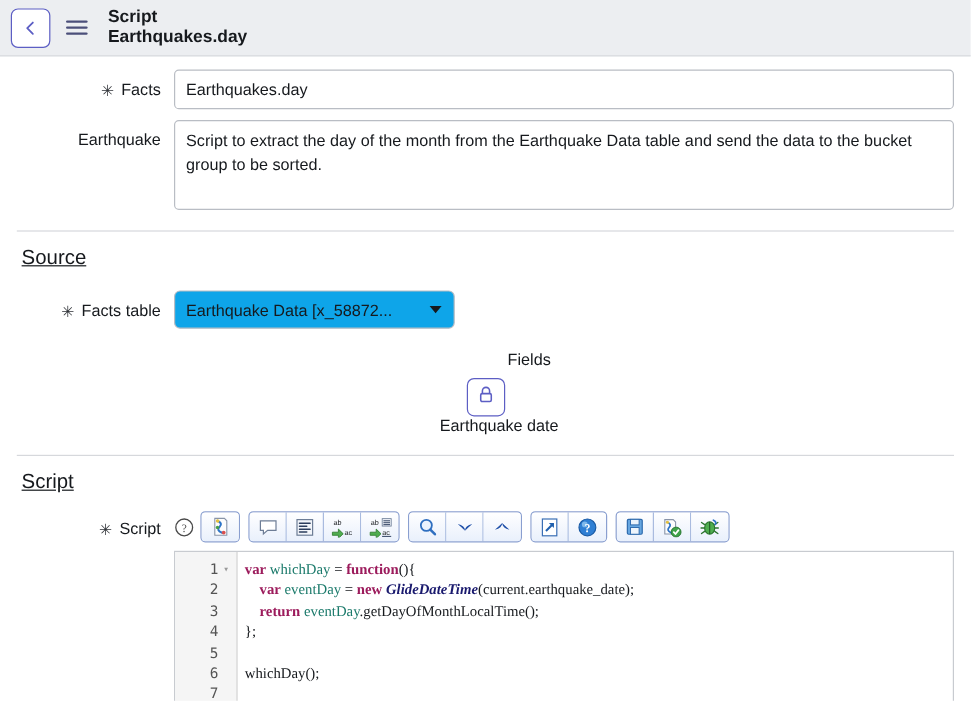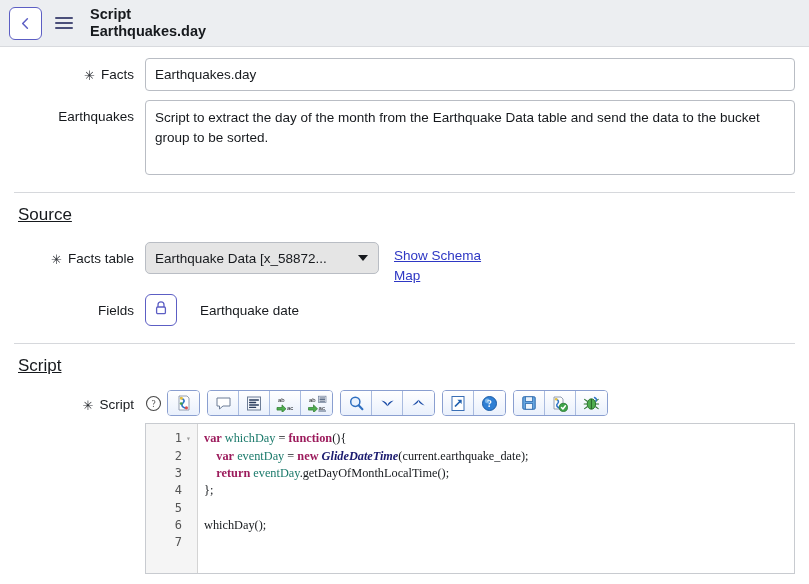--- a/index.html
+++ b/index.html
@@ -113,33 +113,33 @@
   .section-title {
     font-size: 17px;
     color: #16191d;
     padding: 12px 0 0 18px;
     font-weight: normal;
     text-decoration: underline;
   }
 
   
   .row-facts { margin-top: 17px; align-items: flex-start; }
-  .row-fields { margin-top: 9px; align-items: center; }
+  .row-fields { margin-top: 9px; align-items: center; flex-direction: column; }
   .label-facts { height: 32px; }
   .label-fields { height: 32px; }
 
   .select-wrap {
     position: relative;
     width: 234px;
     height: 32px;
     flex: 0 0 auto;
   }
   .select-box {
     width: 100%; height: 100%;
-    background: #e5e5e5;
+    background: #0ea5e9;
     border: 1px solid #b9bdc4;
     border-radius: 5px;
     font-size: 13.5px;
     color: #16191d;
     padding: 0 30px 0 9px;
     display: flex; align-items: center;
     cursor: pointer;
     overflow: hidden;
     white-space: nowrap;
   }
@@ -291,40 +291,39 @@
   <div class="row row-name">
     <div class="label label-name">
       <span class="req">✳</span>
       <span>Facts</span>
     </div>
     <input class="field field-name" type="text" value="Earthquakes.day" style="">
   </div>
 
   <div class="row row-desc">
     <div class="label label-desc">
-      <span>Earthquakes</span>
+      <span>Earthquake</span>
     </div>
     <textarea class="field field-desc" style="">Script to extract the day of the month from the Earthquake Data table and send the data to the bucket group to be sorted.</textarea>
   </div>
 
   <div class="divider"></div>
   <div class="section-title">Source</div>
 
   <div class="row row-facts">
     <div class="label label-facts">
       <span class="req">✳</span>
       <span>Facts table</span>
     </div>
     <div class="select-wrap">
       <div class="select-box">
         <span>Earthquake Data [x_58872...</span>
       </div>
       <span class="caret"></span>
     </div>
-    <div class="schema-link">Show Schema Map</div>
   </div>
 
   <div class="row row-fields">
     <div class="label label-fields">
       <span>Fields</span>
     </div>
     <div class="lock-btn">
       <span>
         <svg width="14" height="16" viewBox="0 0 14 16">
           <path d="M4 7 V4.8 A3 3 0 0 1 10 4.8 V7" fill="none" stroke="#5c5ec4" stroke-width="1.3"></path>

